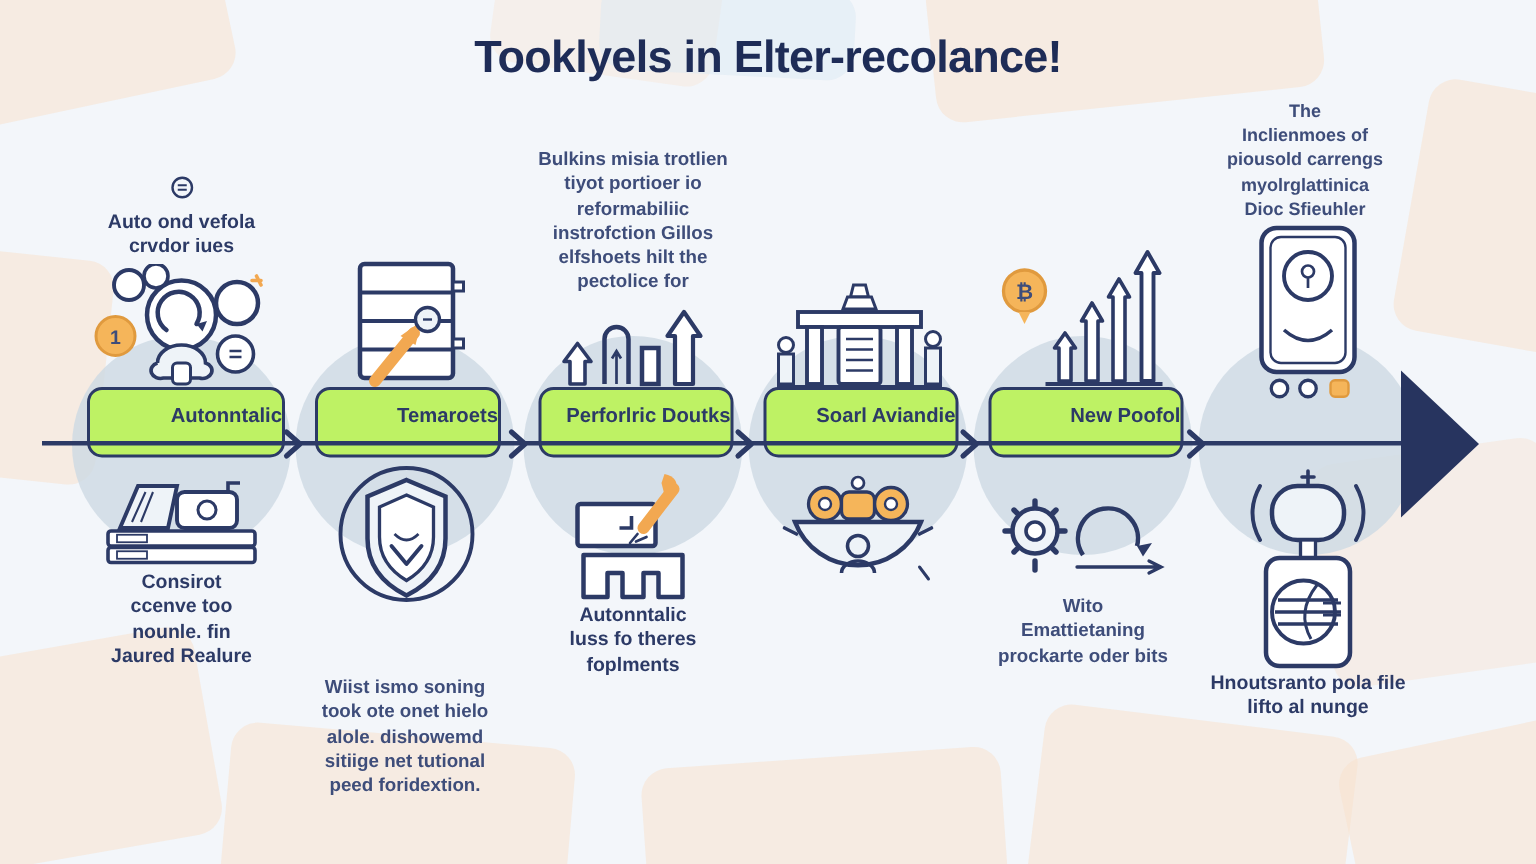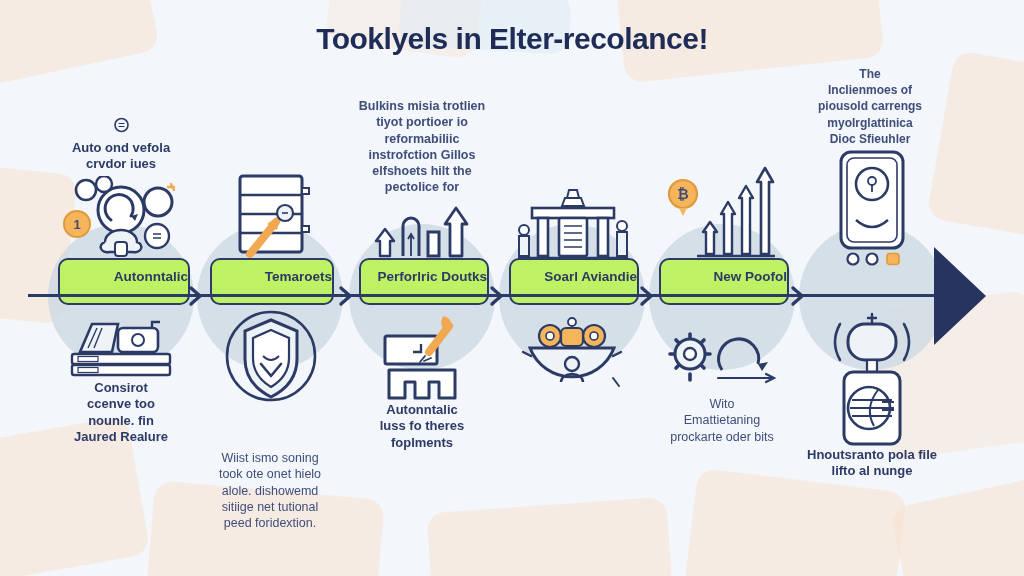--- a/index.html
+++ b/index.html
@@ -30,21 +30,21 @@
   .stage-label{font-size:13.5px;font-weight:700;color:#2c3a66;padding-bottom:10px;}
   .timeline{
     position:absolute;left:28px;top:294px;width:914px;height:3px;background:#2c3a66;
   }
   .big-arrow{
     position:absolute;left:934px;top:247px;width:0;height:0;
     border-left:52px solid #27345f;border-top:49px solid transparent;border-bottom:49px solid transparent;
   }
   .chevron{position:absolute;top:285px;width:16px;height:22px;}
   .h-bold{font-size:13px;font-weight:700;color:#2c3a66;line-height:1.25;}
-  .body-txt{font-size:12.5px;font-weight:400;color:#3e4d7a;line-height:1.3;}
+  .body-txt{font-size:12.5px;font-weight:700;color:#3e4d7a;line-height:1.3;}
   .semi{font-weight:600;}
   svg{display:block;}
 </style>
 </head>
 <body>
 
 <div class="canvas">
 
   <div class="bg-shape" style="left:-40px;top:-50px;width:190px;height:120px;transform:rotate(-12deg);"></div>
   <div class="bg-shape" style="left:330px;top:-40px;width:150px;height:90px;transform:rotate(8deg);opacity:.35;"></div>

